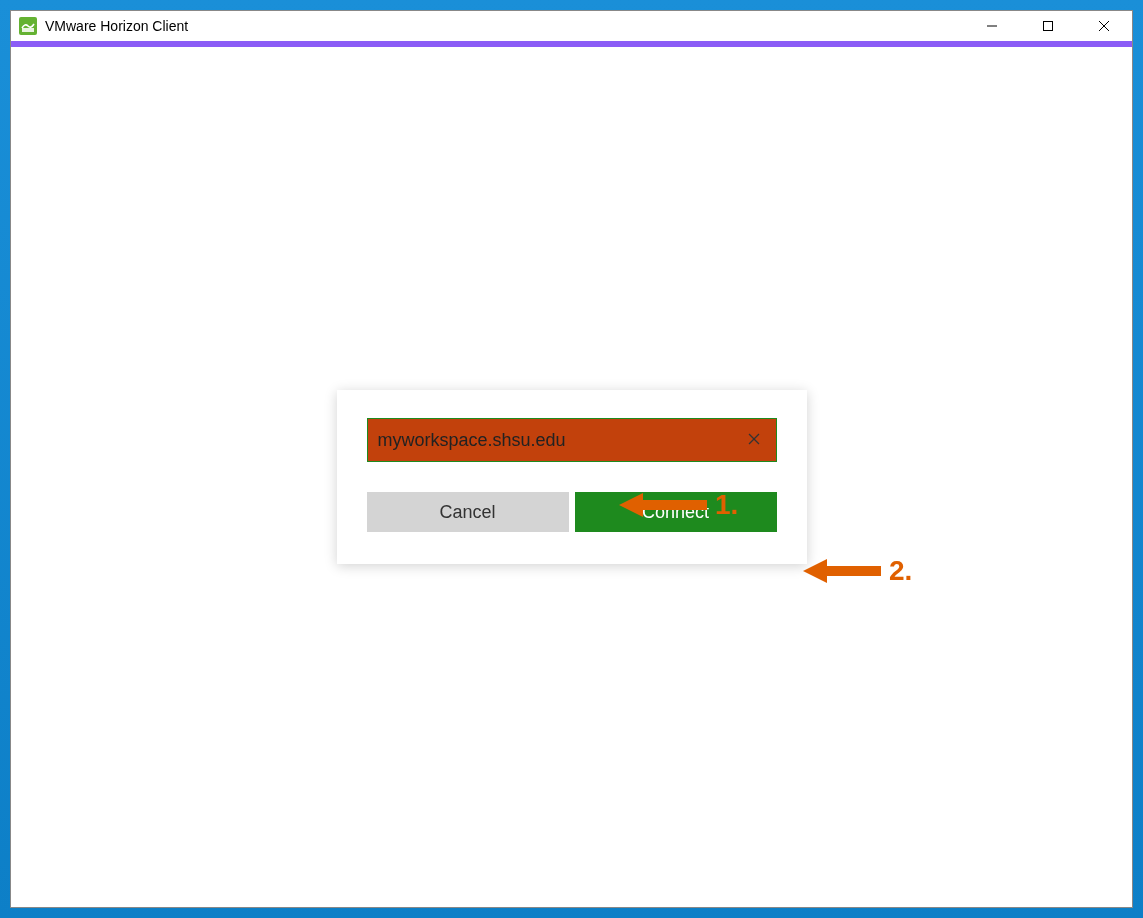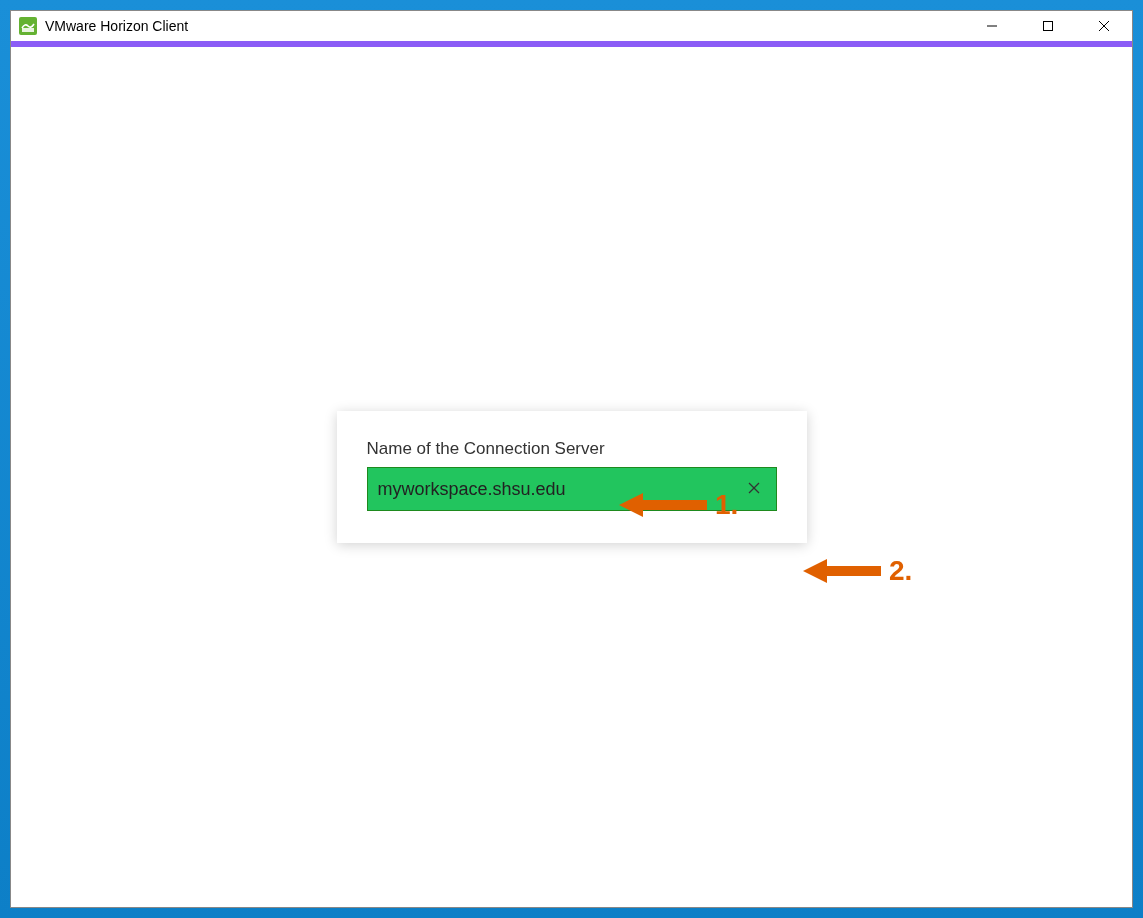--- a/index.html
+++ b/index.html
@@ -85,21 +85,21 @@
       font-size: 17px;
       color: #333;
       margin-bottom: 8px;
       font-weight: 400;
     }
     .input-wrapper {
       position: relative;
       width: 100%;
       height: 44px;
       border: 1px solid #1e8a1e;
-      background: #22c55e;
+      background: #c2410c;
       display: flex;
       align-items: center;
       padding: 0 40px 0 10px;
     }
     .server-input {
       width: 100%;
       height: 100%;
       border: none;
       outline: none;
       font-size: 18px;
@@ -198,32 +198,35 @@
         <svg width="12" height="12" viewBox="0 0 12 12">
             <line x1="1" y1="1" x2="11" y2="11" stroke="currentColor" stroke-width="1"></line>
             <line x1="11" y1="1" x2="1" y2="11" stroke="currentColor" stroke-width="1"></line>
           </svg>
       </button>
     </div>
   </div>
 
   <div class="content-area">
     <div class="dialog">
-      <div class="dialog-label">Name of the Connection Server</div>
       <div class="input-wrapper">
         <input type="text" class="server-input" value="myworkspace.shsu.edu" style="">
         <button class="clear-btn">
           <span>
             <svg width="12" height="12" viewBox="0 0 12 12">
                 <line x1="1" y1="1" x2="11" y2="11" stroke="#333" stroke-width="1.3"></line>
                 <line x1="11" y1="1" x2="1" y2="11" stroke="#333" stroke-width="1.3"></line>
               </svg>
           </span>
         </button>
       </div>
+      <div class="button-row">
+        <button class="dlg-btn cancel-btn">Cancel</button>
+        <button class="dlg-btn connect-btn">Connect</button>
+      </div>
     </div>
 
     <div class="annotation annotation-1">
       <span class="arrow">
         <svg width="90" height="28" viewBox="0 0 90 28">
           <line x1="88" y1="14" x2="20" y2="14" stroke="#e06000" stroke-width="10"></line>
           <polygon points="0,14 24,2 24,26" fill="#e06000"></polygon>
         </svg>
       </span>
       <span class="arrow-num">1.</span>

